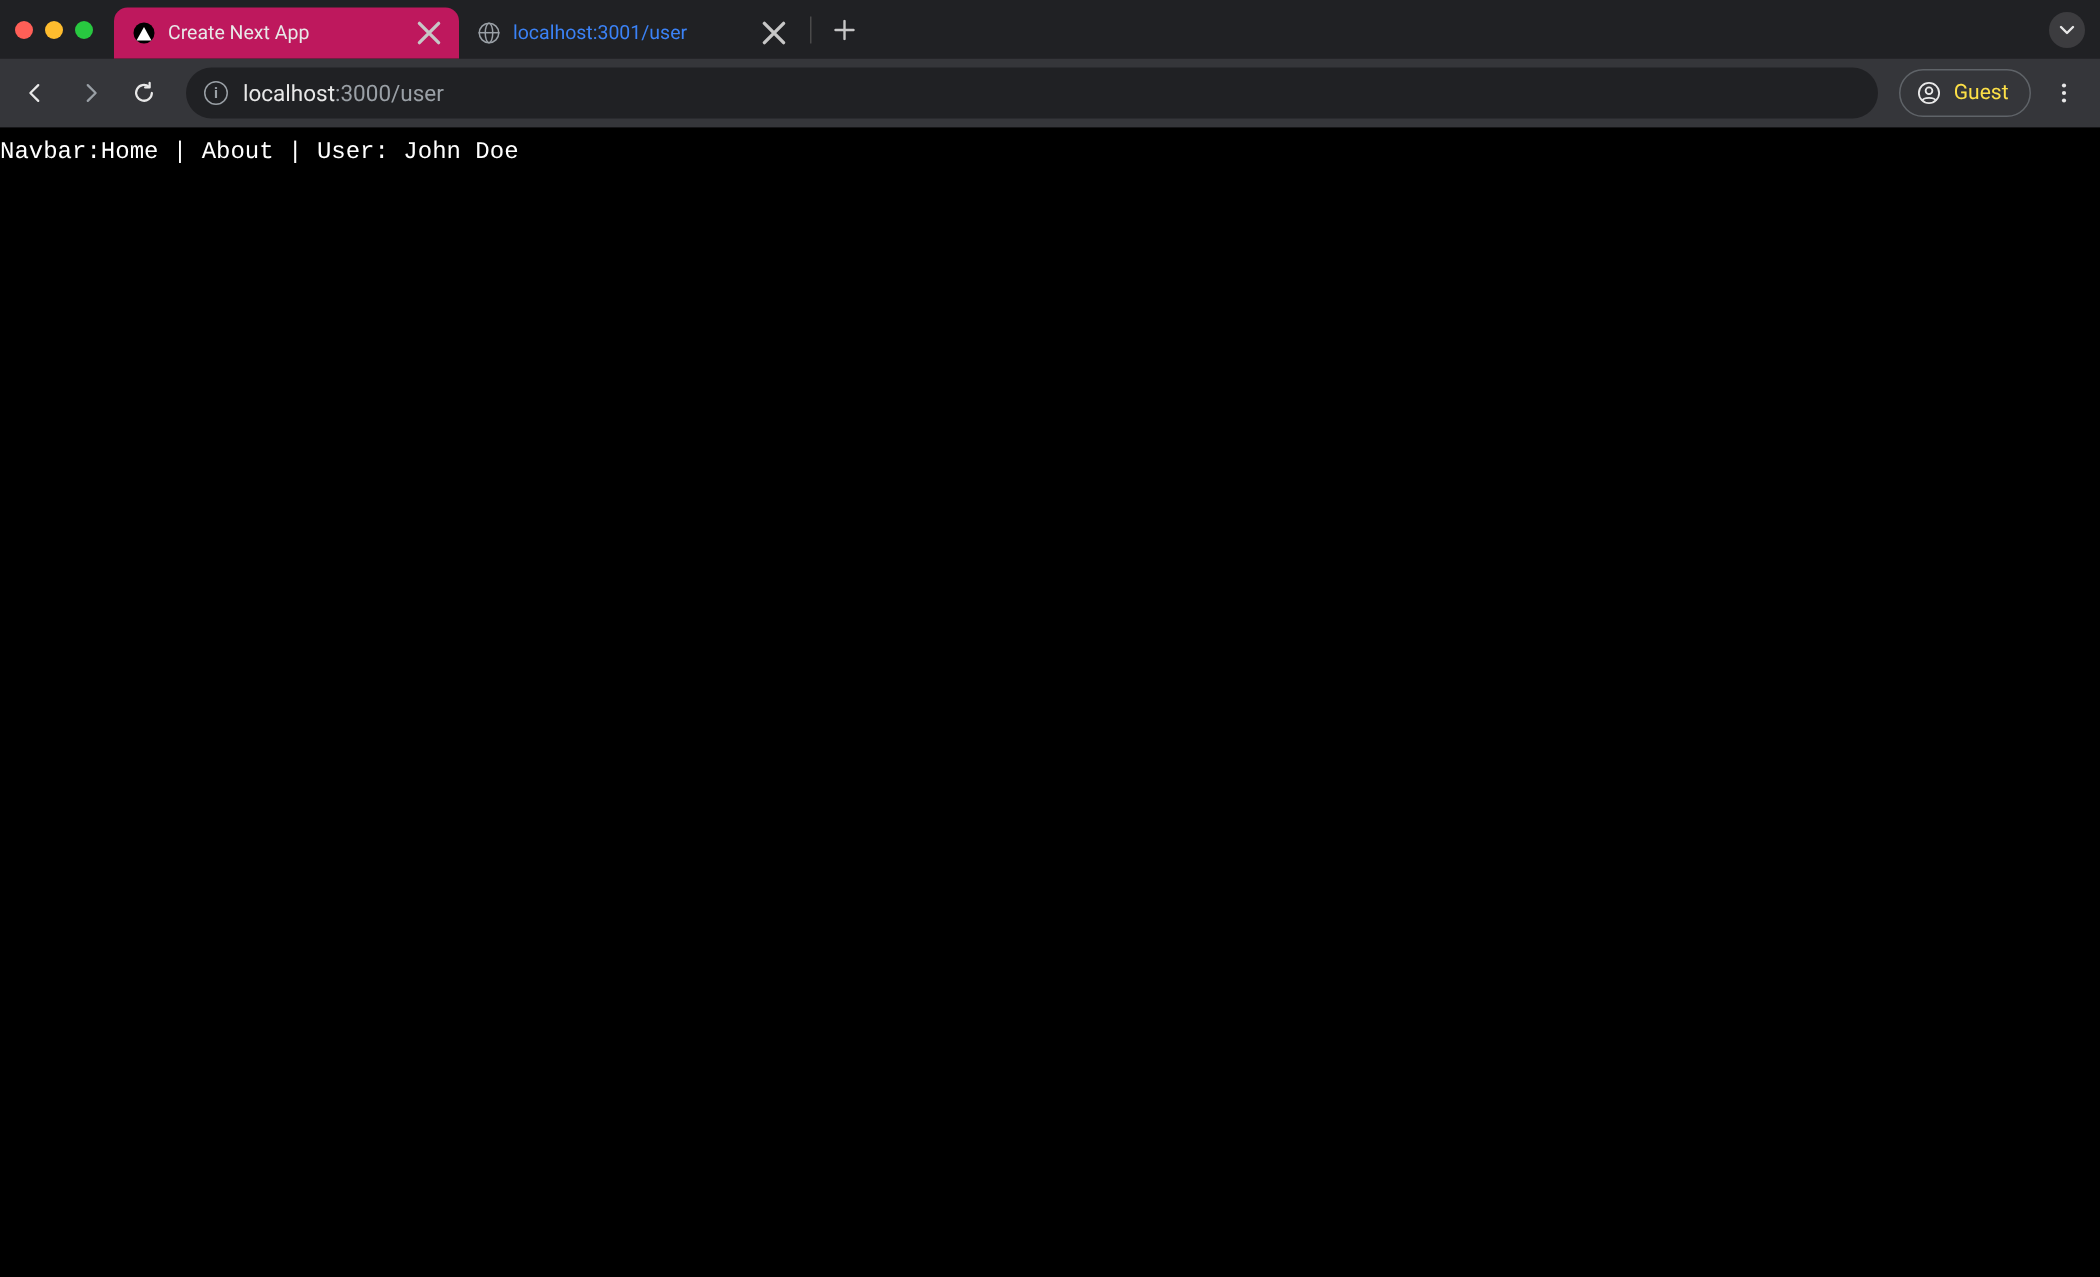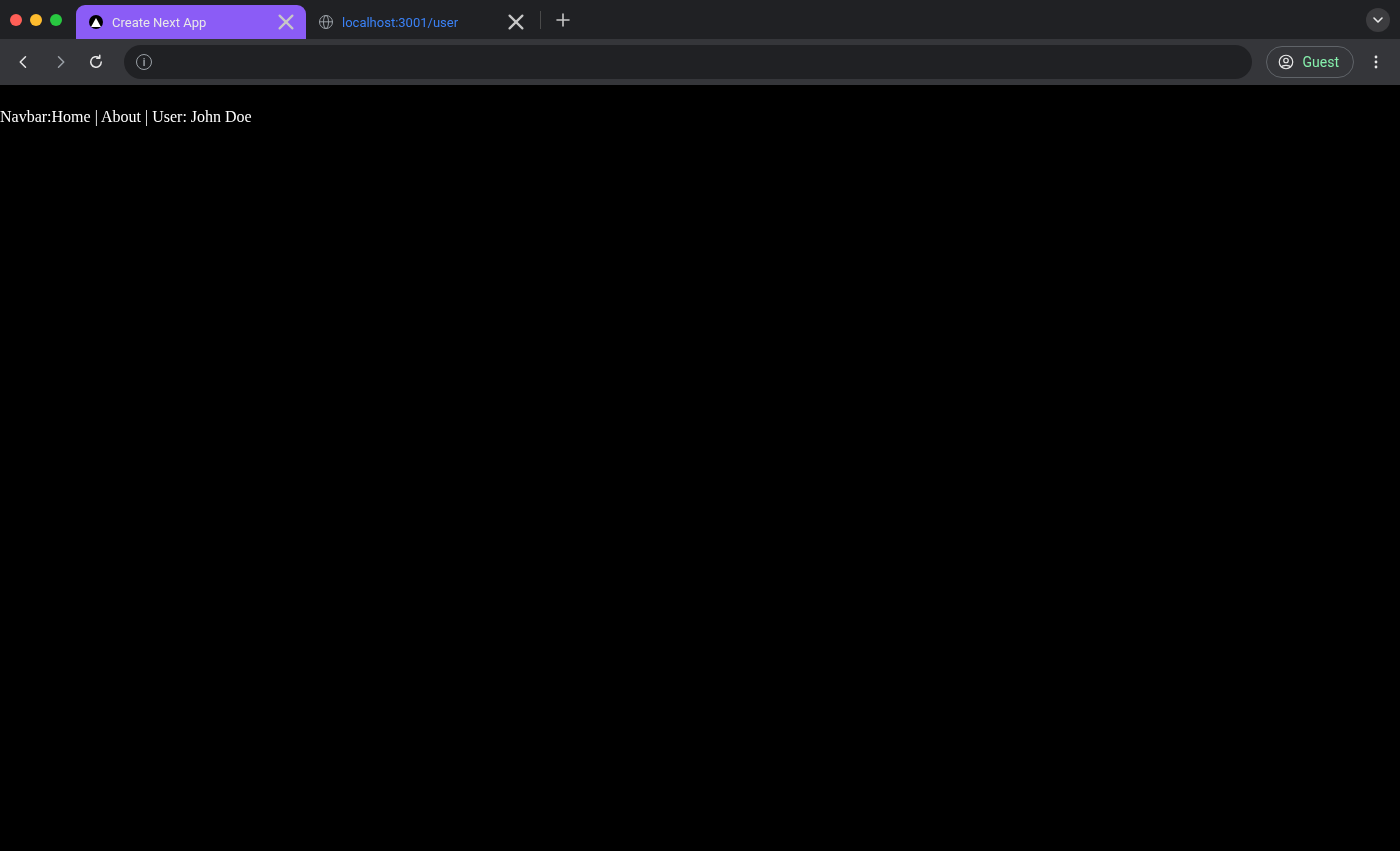--- a/index.html
+++ b/index.html
@@ -43,21 +43,21 @@
       padding: 0 12px;
       gap: 8px;
       color: #3b82f6;
       font-size: 13px;
       border-radius: 9px 9px 0 0;
       margin-top: 5px;
       min-width: 230px;
       position: relative;
     }
     .tab.active {
-      background: #8b5cf6;
+      background: #be185d;
       color: #e8e8e8;
     }
     .tab-favicon {
       width: 16px;
       height: 16px;
       display: flex;
       align-items: center;
       justify-content: center;
       flex-shrink: 0;
     }
@@ -199,40 +199,40 @@
     .addr-text { flex:1; }
     .addr-text .dim { color: #9aa0a6; }
     .guest-chip {
       height: 32px;
       border: 1px solid #5f6368;
       border-radius: 16px;
       display: flex;
       align-items: center;
       padding: 0 14px 0 10px;
       gap: 8px;
-      color: #86efac;
+      color: #fde047;
       font-size: 14px;
       cursor: pointer;
     }
     .guest-chip svg { width:18px; height:18px; }
     .kebab {
       width: 28px; height: 28px;
       display:flex; align-items:center; justify-content:center;
       cursor:pointer;
       color:#e8e8e8;
     }
     .kebab svg { width: 16px; height: 16px; }
     .page-content {
       background: #000;
       color: #fff;
       height: calc(851px - 39px - 46px);
-      padding: 20px 0 0 0;
+      padding: 4px 0 0 0;
       font-size: 16px;
       line-height: 1.5;
-      font-family: Liberation Serif, serif;
+      font-family: Liberation Mono, monospace;
     }
     .page-line { white-space: pre; }
   </style>
 </head>
 <body>
 
 <div class="tab-bar">
   <div class="traffic-lights">
     <div class="traffic-light tl-red"></div>
     <div class="traffic-light tl-yellow"></div>
@@ -295,20 +295,21 @@
   </div>
   <div class="nav-btn enabled">
     <svg viewBox="0 0 24 24">
         <path d="M19 12 A7 7 0 1 1 16.5 6.5" fill="none" stroke="currentColor" stroke-width="2" stroke-linecap="round"></path>
         <path d="M17 3 L17 7 L13 7" fill="none" stroke="currentColor" stroke-width="2" stroke-linecap="round" stroke-linejoin="round"></path>
       </svg>
   </div>
 
   <div class="addr-bar">
     <span class="addr-info-icon">i</span>
+    <span class="addr-text"><span>localhost</span><span class="dim">:3000/user</span></span>
   </div>
 
   <div class="guest-chip">
     <svg viewBox="0 0 24 24">
         <circle cx="12" cy="12" r="9" fill="none" stroke="#e8e8e8" stroke-width="1.6"></circle>
         <circle cx="12" cy="10" r="3" fill="none" stroke="#e8e8e8" stroke-width="1.6"></circle>
         <path d="M6 19 C7 15.5 17 15.5 18 19" fill="none" stroke="#e8e8e8" stroke-width="1.6"></path>
       </svg>
     <span>Guest</span>
   </div>

